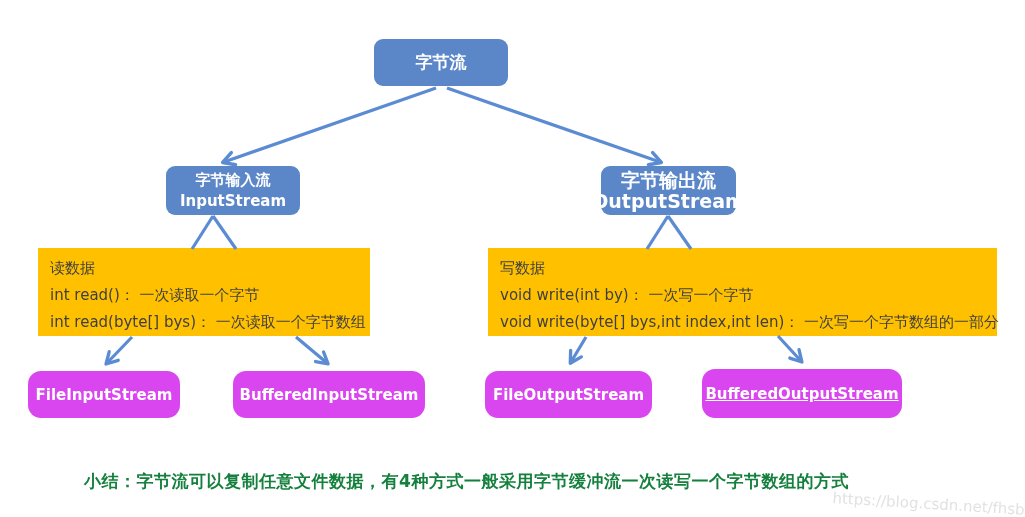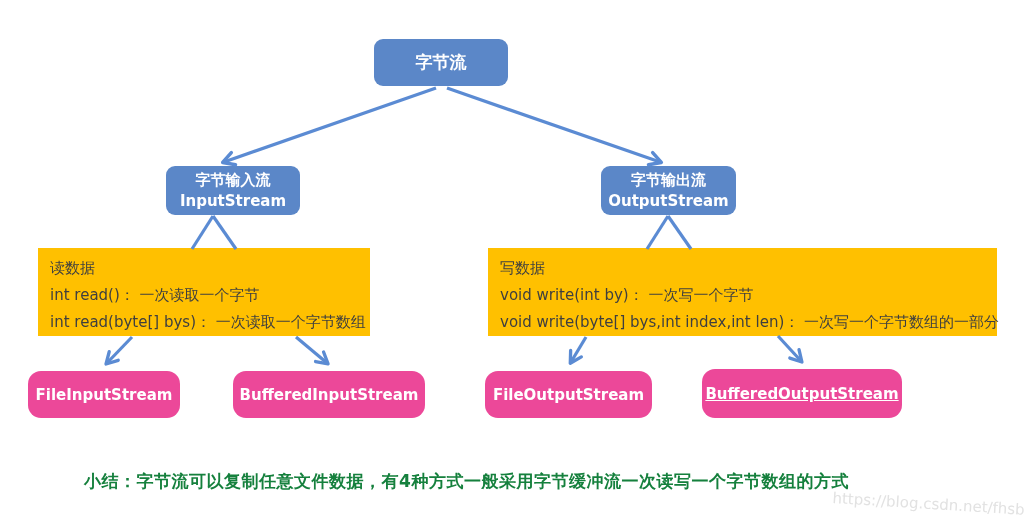--- a/index.html
+++ b/index.html
@@ -27,24 +27,24 @@
     flex-direction: column;
     align-items: center;
     justify-content: center;
     text-align: right;
     z-index: 1;
     font-weight: 600;
     line-height: 21px;
   }
   .node-root   { left: 374px; top: 39px;  width: 134px; height: 47px; font-size: 17px; }
   .node-input  { left: 146px; top: 166px; width: 134px; height: 49px; font-size: 15px; margin-left: 20px; }
-  .node-output { left: 601px; top: 166px; width: 135px; height: 49px; font-size: 15px; }
+  .node-output { left: 601px; top: 166px; width: 135px; height: 49px; font-size: 19px; }
   .leaf {
     position: absolute;
-    background: #ec4899;
+    background: #d946ef;
     border-radius: 13px;
     color: #ffffff;
     display: flex;
     align-items: center;
     justify-content: center;
     font-size: 15px;
     font-weight: 600;
     z-index: 1;
   }
   .leaf-fis { left: 28px;  top: 371px; width: 152px; height: 47px; }

